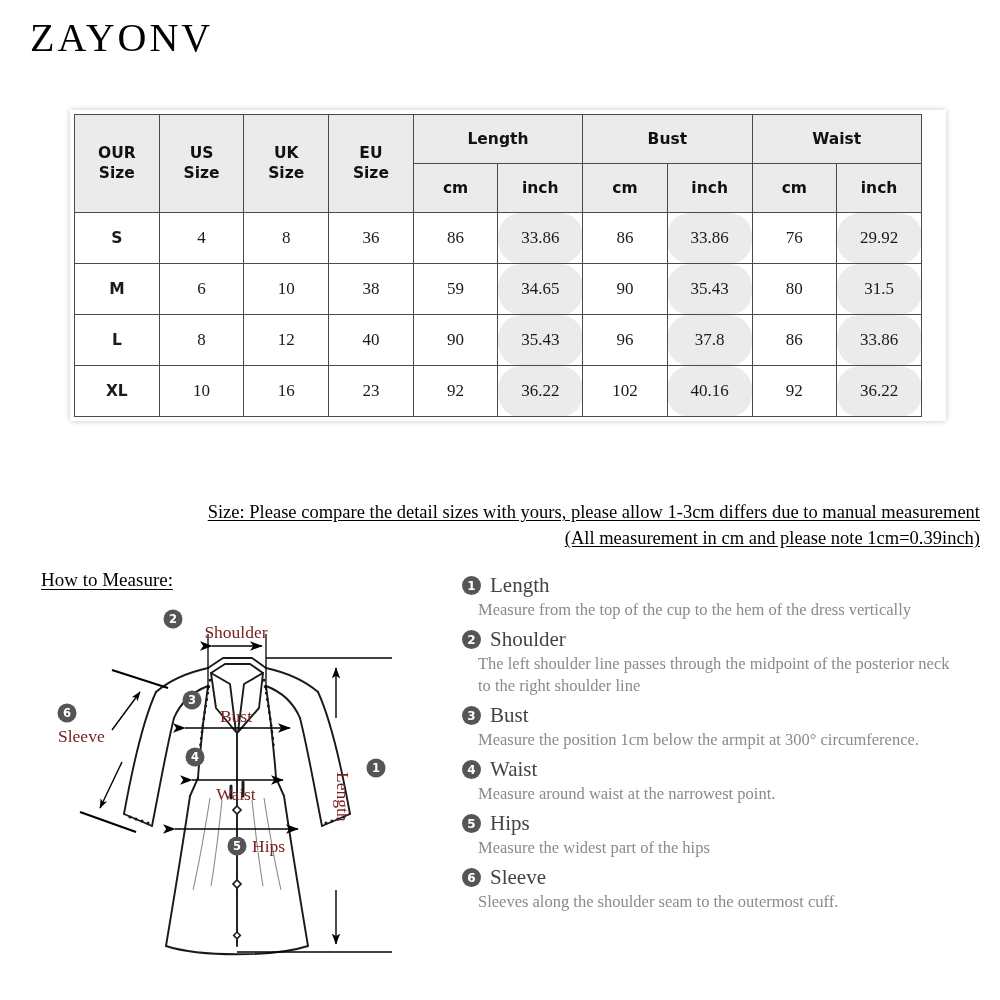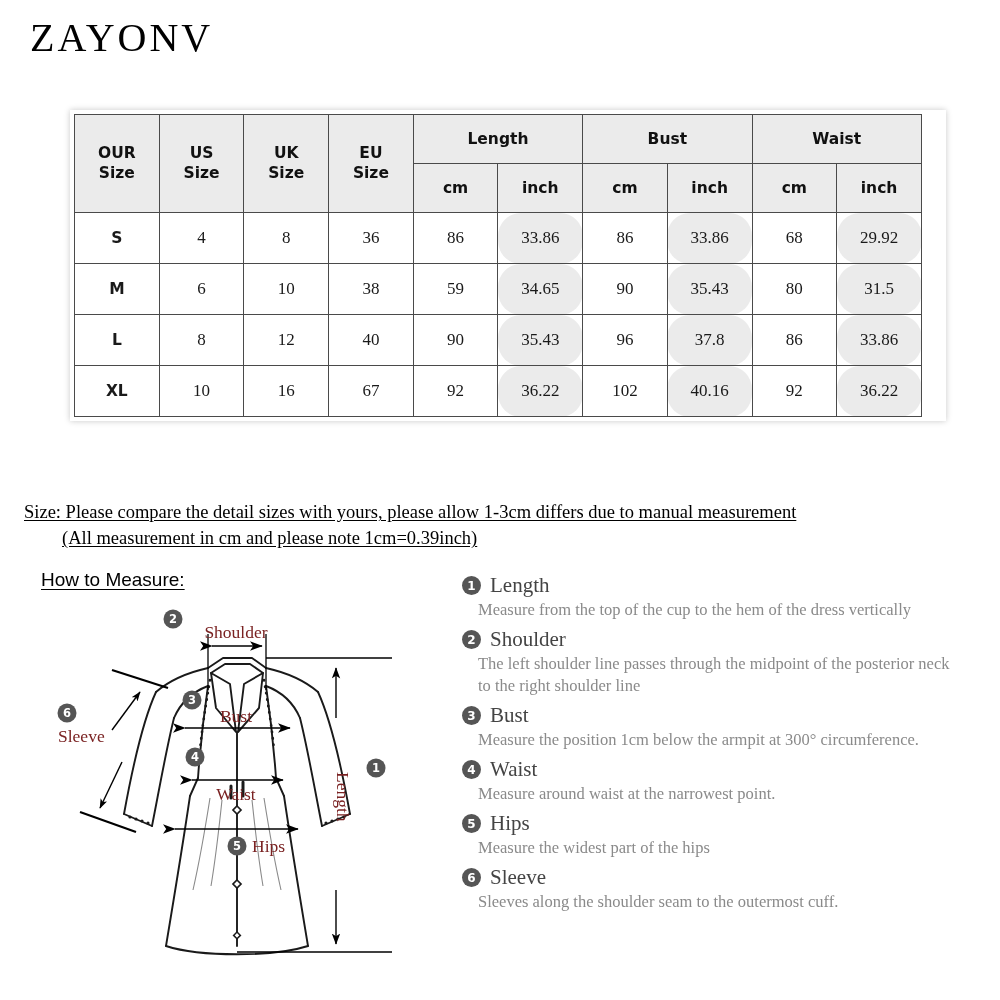--- a/index.html
+++ b/index.html
@@ -86,40 +86,41 @@
     font-size: 15.5px;
   }
   table.size-table tbody td.shade {
     background: #ebebeb;
     border-radius: 23px;
   }
 
   
   #disclaimer {
     position: absolute;
-    left: 24px;
+    left: 40px;
     top: 499px;
     width: 940px;
     font-family: "Liberation Serif", serif;
     font-size: 18.5px;
     color: #000000;
     line-height: 1.42;
+    text-align: right;
   }
   #disclaimer .u {
     text-decoration: underline;
     text-underline-offset: 2px;
   }
   #disclaimer .line2 { padding-left: 38px; display: inline-block; }
 
   
   #how-to-measure-heading {
     position: absolute;
     left: 41px;
     top: 569px;
-    font-family: Liberation Sans, sans-serif;
+    font-family: Liberation Serif, serif;
     font-size: 19px;
     color: #000000;
     text-decoration: underline;
     text-underline-offset: 3px;
   }
 
   
   #measure-diagram {
     position: absolute;
     left: 40px;
@@ -213,21 +214,21 @@
     <tbody>
       <tr>
         <td class="size-cell">S</td>
         <td>4</td>
         <td>8</td>
         <td>36</td>
         <td>86</td>
         <td class="shade">33.86</td>
         <td>86</td>
         <td class="shade">33.86</td>
-        <td>68</td>
+        <td>76</td>
         <td class="shade">29.92</td>
       </tr>
       <tr>
         <td class="size-cell">M</td>
         <td>6</td>
         <td>10</td>
         <td>38</td>
         <td>59</td>
         <td class="shade">34.65</td>
         <td>90</td>
@@ -244,21 +245,21 @@
         <td class="shade">35.43</td>
         <td>96</td>
         <td class="shade">37.8</td>
         <td>86</td>
         <td class="shade">33.86</td>
       </tr>
       <tr>
         <td class="size-cell">XL</td>
         <td>10</td>
         <td>16</td>
-        <td>67</td>
+        <td>23</td>
         <td>92</td>
         <td class="shade">36.22</td>
         <td>102</td>
         <td class="shade">40.16</td>
         <td>92</td>
         <td class="shade">36.22</td>
       </tr>
     </tbody>
   </table>
 </div>

